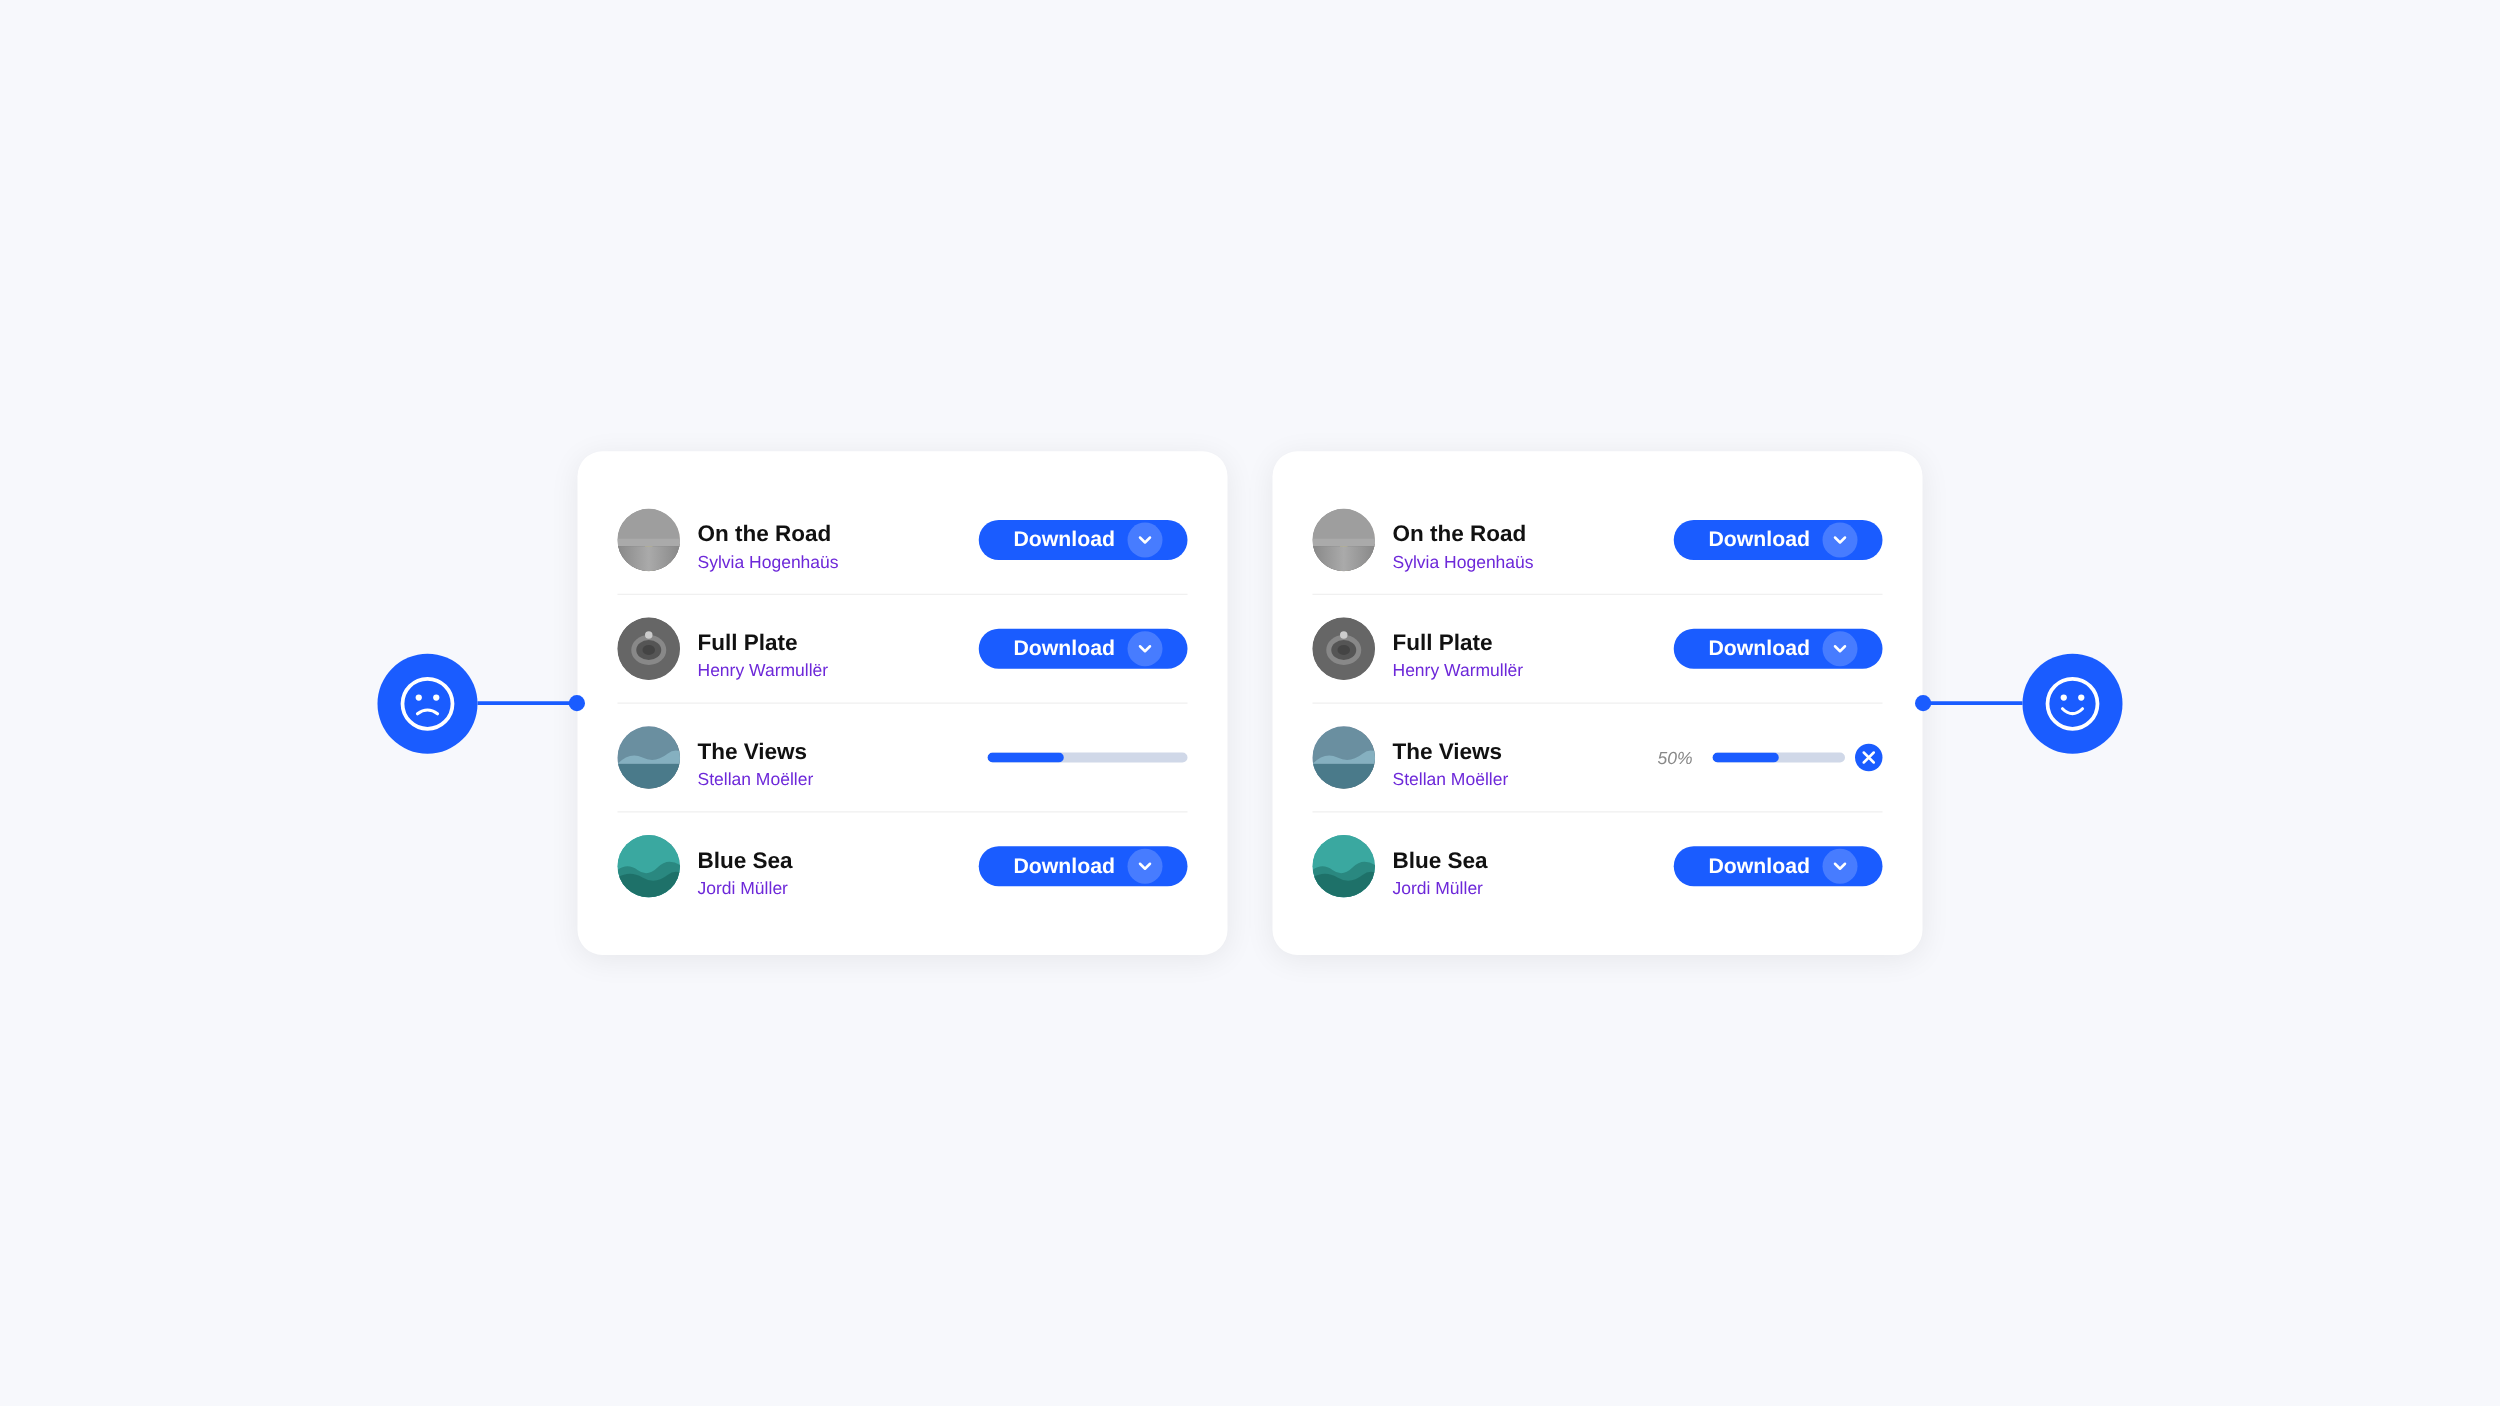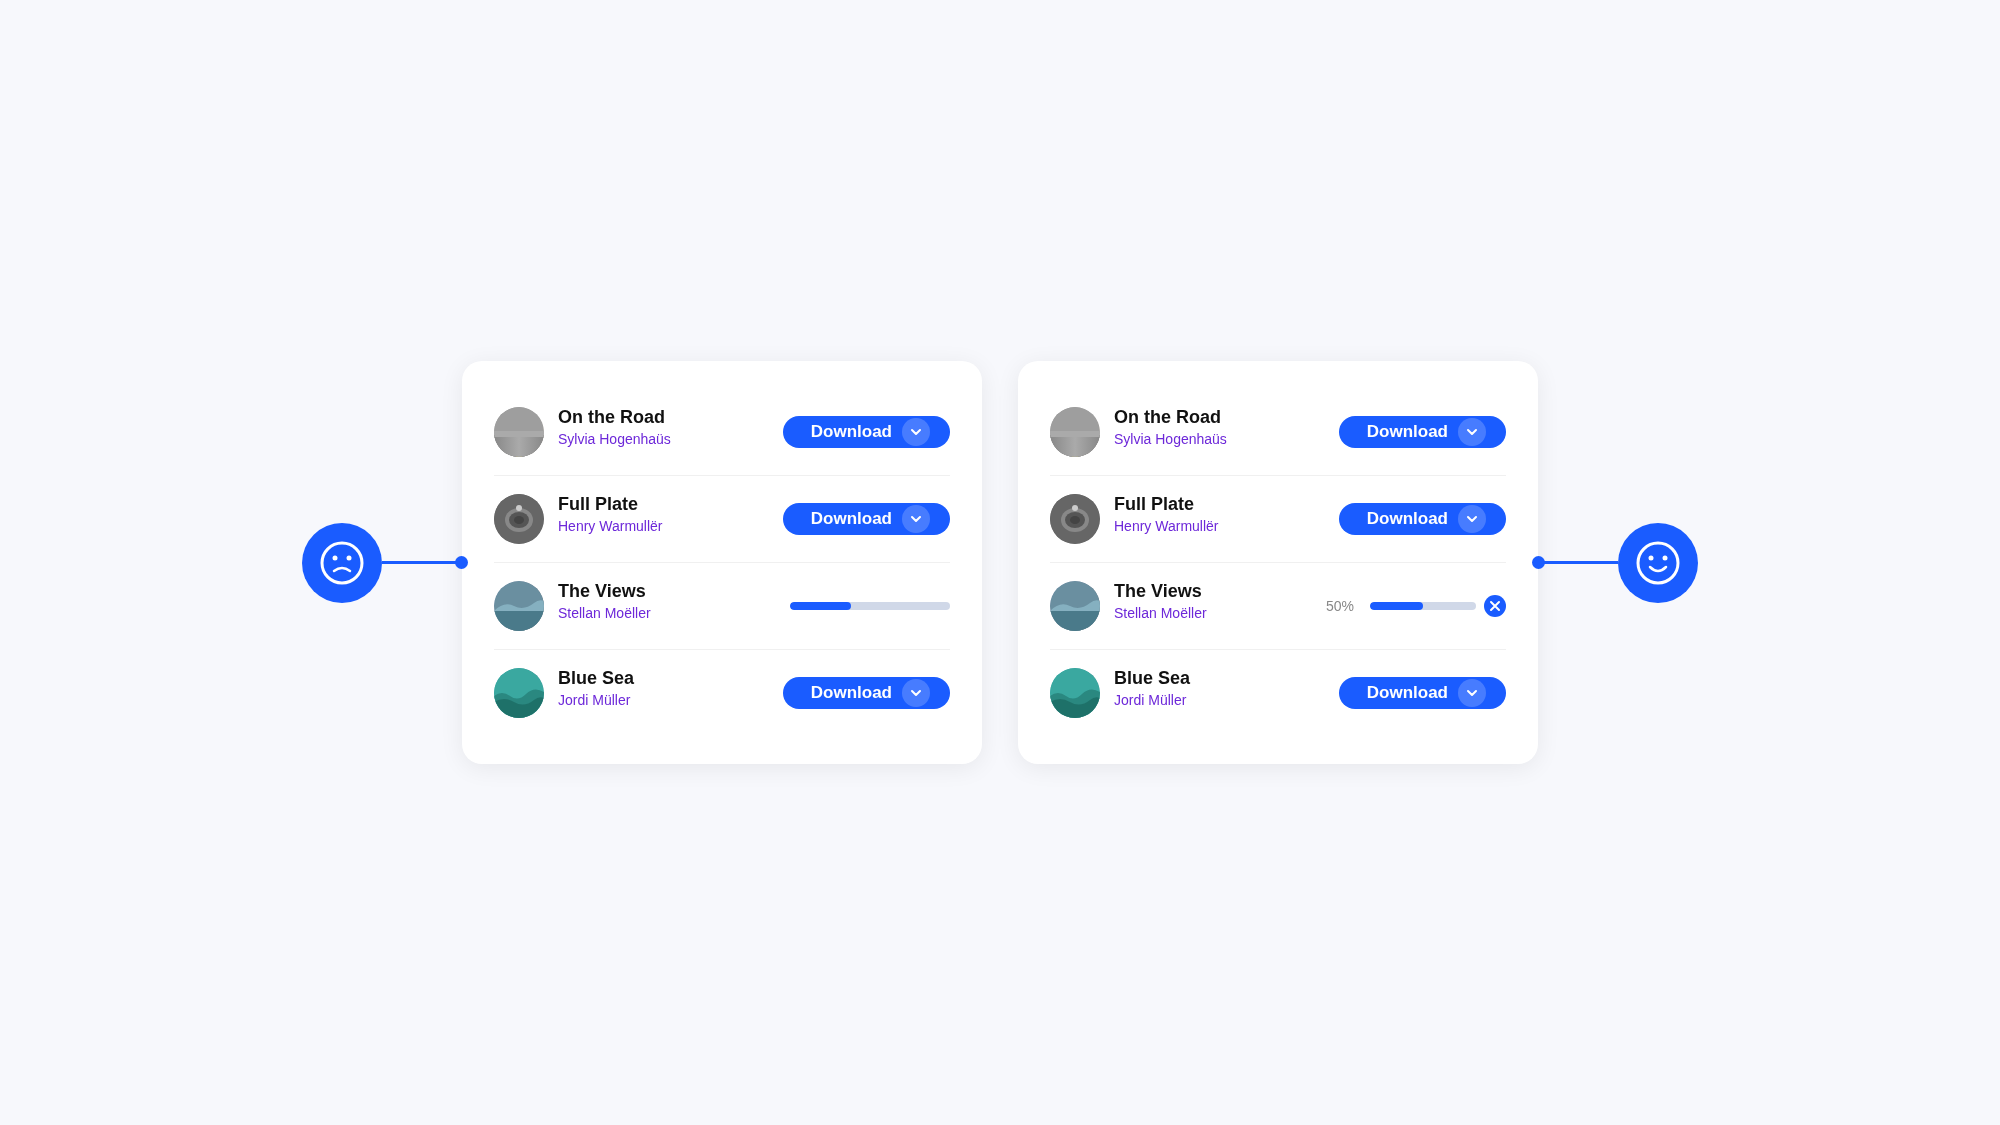--- a/index.html
+++ b/index.html
@@ -63,21 +63,21 @@
       align-items: center;
       justify-content: space-between;
       padding: 18px 0;
       border-bottom: 1px solid #f0f0f0;
     }
     .track-row:last-child {
       border-bottom: none;
     }
     .track-info {
       display: flex;
-      align-items: flex-start;
+      align-items: flex-end;
       gap: 14px;
     }
     .track-avatar {
       width: 50px;
       height: 50px;
       border-radius: 50%;
       overflow: hidden;
       flex-shrink: 0;
       display: flex;
       align-items: center;
@@ -136,20 +136,21 @@
     .progress-bar-fill {
       height: 100%;
       border-radius: 4px;
       background: #1a5cff;
     }
     .progress-with-label {
       display: flex;
       align-items: center;
       gap: 8px;
       min-width: 180px;
+      font-style: italic;
     }
     .progress-label {
       font-size: 14px;
       color: #888;
       font-weight: 500;
       min-width: 36px;
     }
     .progress-cancel {
       width: 22px;
       height: 22px;

